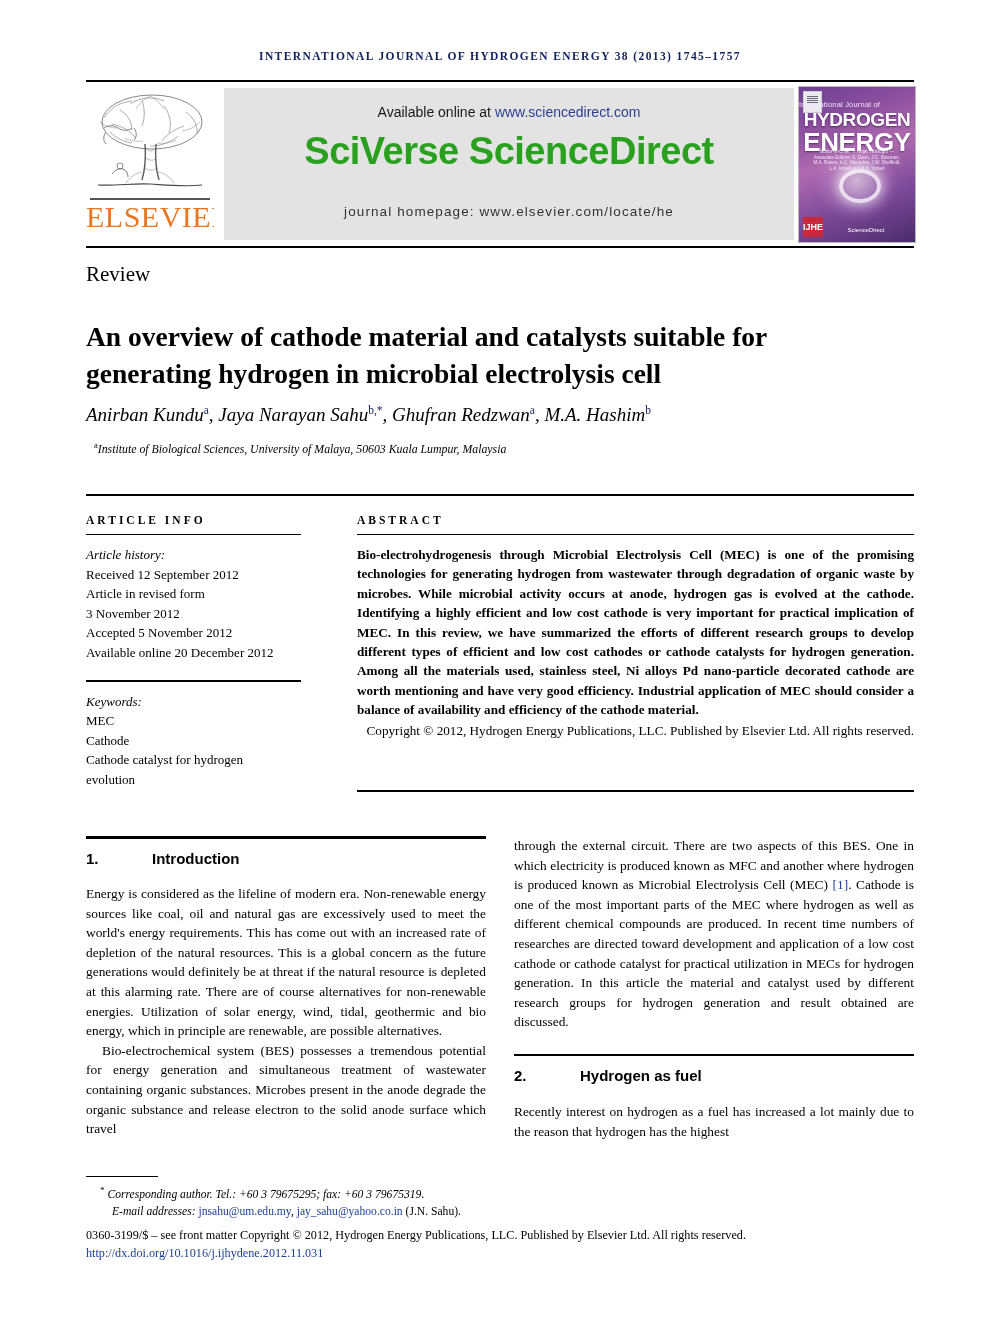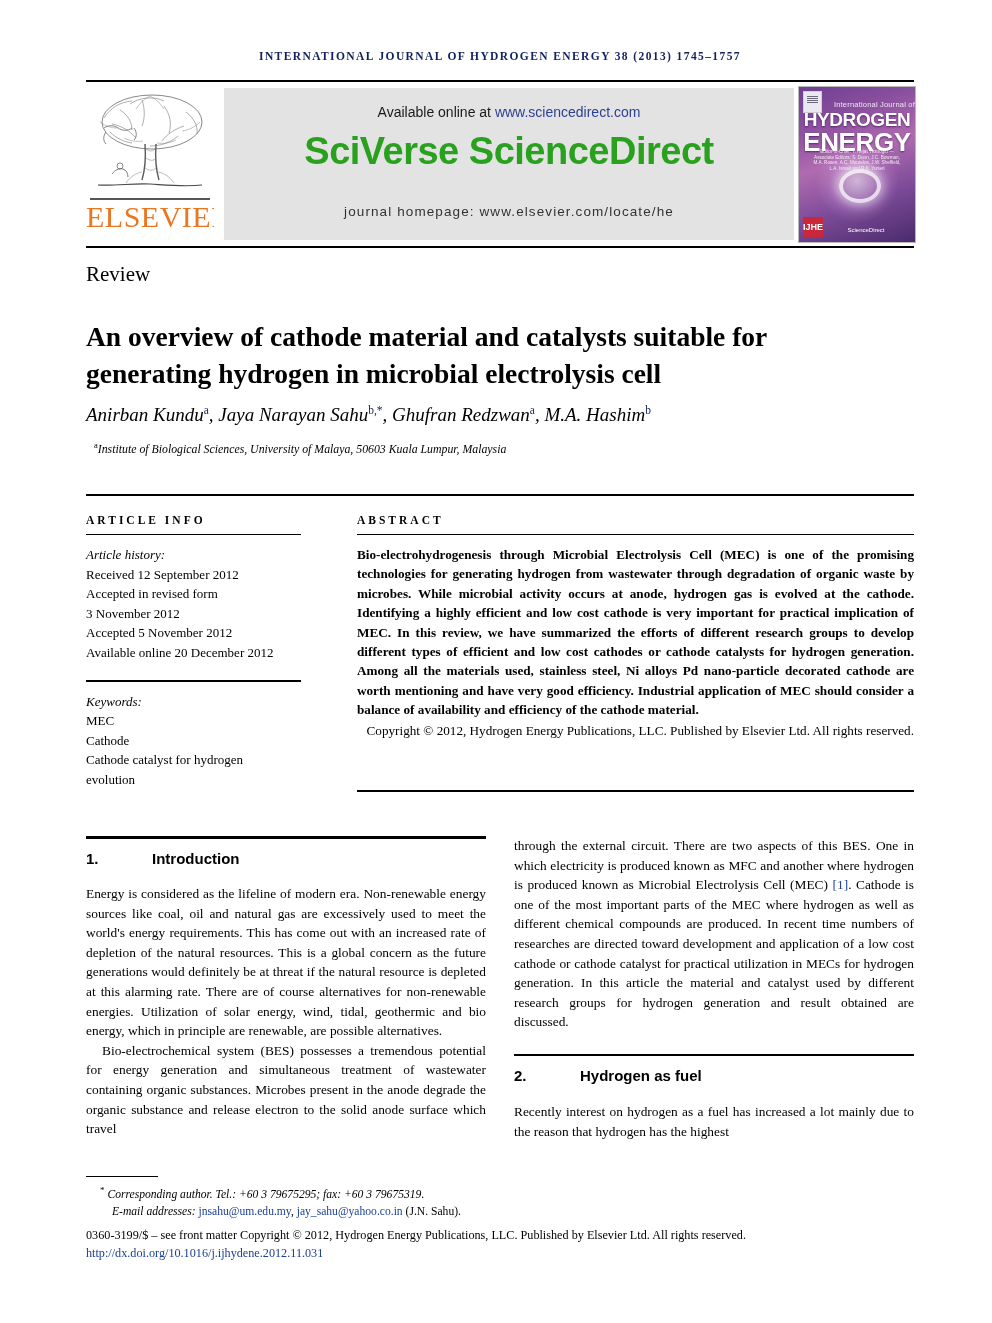--- a/index.html
+++ b/index.html
@@ -168,21 +168,21 @@
     font-family: "Liberation Sans", sans-serif;
     font-size: 9px;
     font-weight: bold;
     text-align: center;
     line-height: 20px;
   }
   .cover-ijlabel {
     position: absolute;
     left: 0; top: 13px;
     width: 116px;
-    text-align: right;
+    text-align: left;
     font-family: "Liberation Sans", sans-serif;
     font-size: 7.5px;
     color: #f0e6f6;
     letter-spacing: 0.2px;
   }
   .cover-h {
     position: absolute;
     left: 0; top: 22px;
     width: 116px;
     text-align: center;
@@ -474,21 +474,21 @@
   <div class="affil" id="affil-a"><sup>a</sup><span>Institute of Biological Sciences, University of Malaya, 50603 Kuala Lumpur, Malaysia</span></div>
 
   <div class="rule-info-top"></div>
 
   <div class="info-col">
     <div class="sec-label">ARTICLE INFO</div>
     <div class="hairline"></div>
     <div class="info-text">
       <div class="it">Article history:</div>
       <div>Received 12 September 2012</div>
-      <div>Accepted in revised form</div>
+      <div>Article in revised form</div>
       <div>3 November 2012</div>
       <div>Accepted 5 November 2012</div>
       <div>Available online 20 December 2012</div>
     </div>
     <div class="info-gap"></div>
     <div class="hairline2"></div>
     <div class="info-text">
       <div class="it">Keywords:</div>
       <div>MEC</div>
       <div>Cathode</div>

